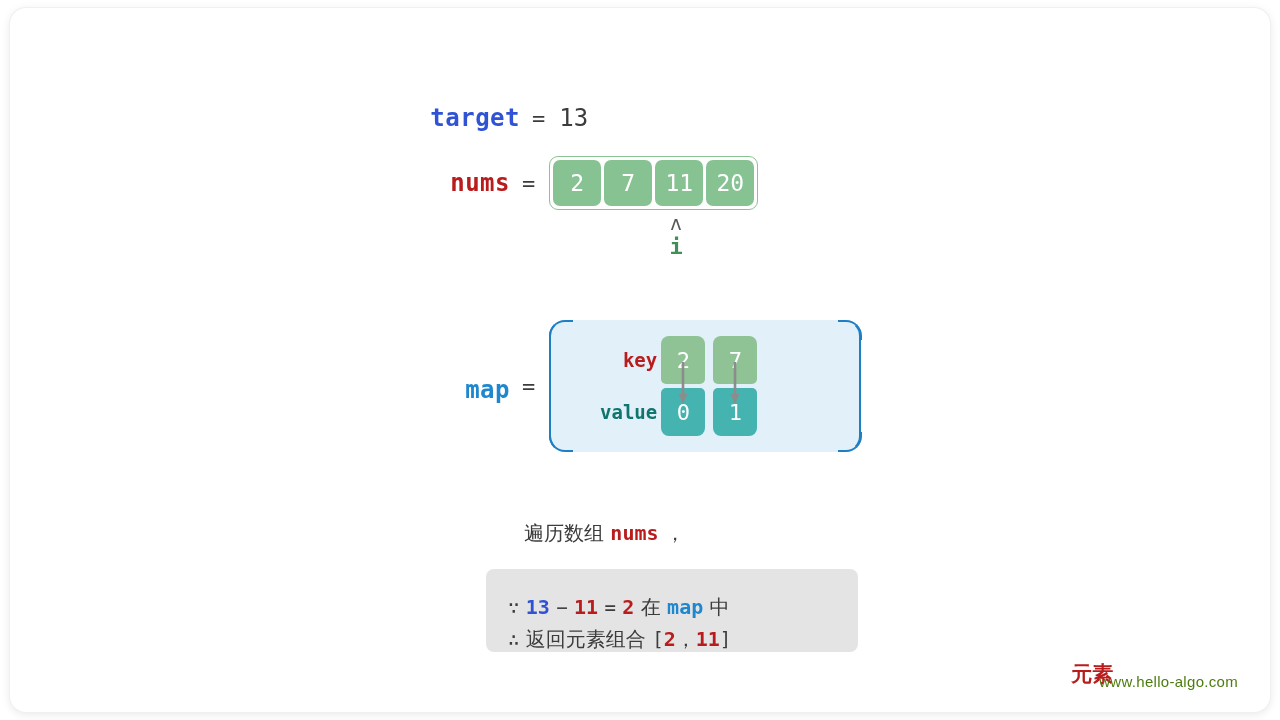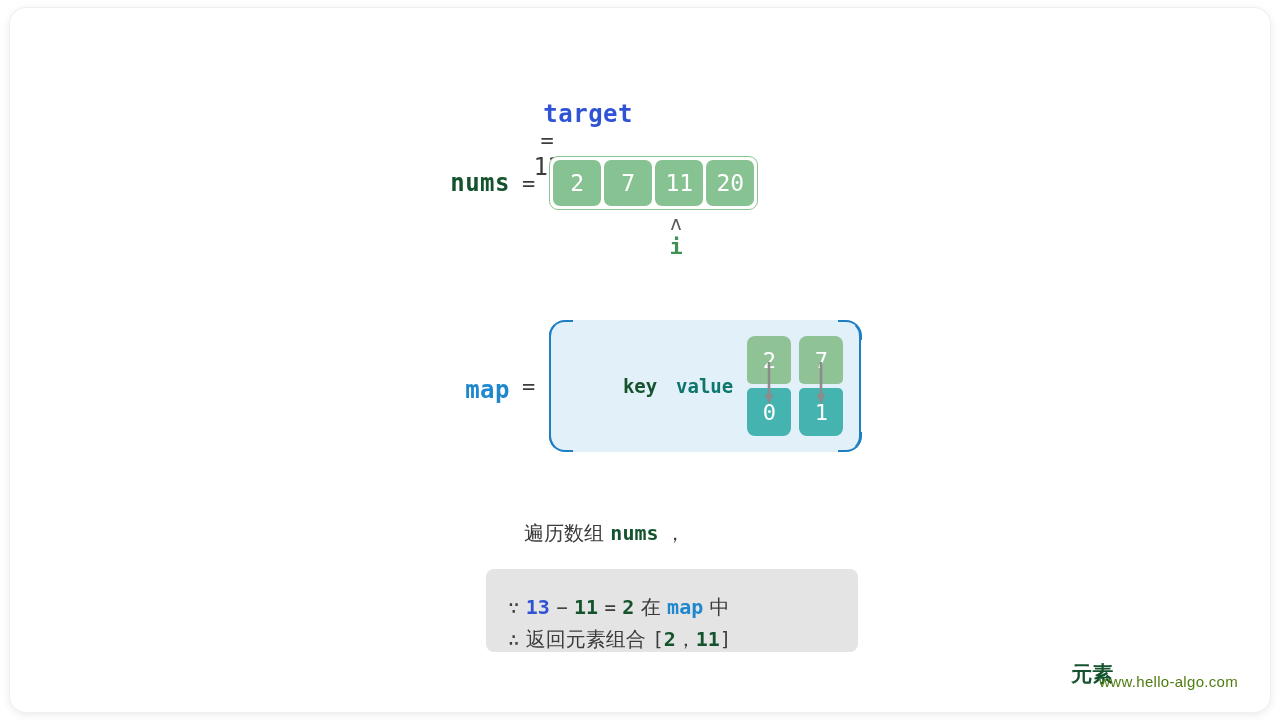--- a/index.html
+++ b/index.html
@@ -21,39 +21,38 @@
     height: 704px;
     background: #ffffff;
     border-radius: 16px;
     box-shadow: 0 0 0 1px #f0f0f0, 0 2px 10px rgba(0,0,0,0.10);
     overflow: hidden;
   }
 
   
   #target-row {
     position: absolute;
-    left: 328px;
+    left: 340px;
     top: 92px;
     width: 420px;
     height: 36px;
     display: flex;
     align-items: center;
-    flex-direction: column;
   }
   .var-label {
     font-family: "DejaVu Sans Mono", "Liberation Mono", monospace;
     font-weight: bold;
     font-size: 24px;
     text-align: right;
     width: 170px;
     letter-spacing: 0.5px;
   }
   .c-royal  { color: #2f53d4; }
   .c-blue   { color: #1f87cd; margin-top: 8px; }
-  .c-green  { color: #14532d; }
+  .c-green  { color: #b91c1c; }
   .c-teal   { color: #0f766e; }
 
   .eq-sign {
     font-family: "DejaVu Sans Mono", "Liberation Mono", monospace;
     font-size: 22px;
     color: #3c3c3c;
     margin: 0 14px 0 12px;
   }
   .plain-val {
     font-family: "DejaVu Sans Mono", "Liberation Mono", monospace;
@@ -186,22 +185,23 @@
 
   #map-grid {
     position: relative;
     margin-left: 30px;
     display: flex;
     align-items: center;
     gap: 0;
   }
   #map-rowlabels {
     display: flex;
+    flex-direction: column;
     justify-content: center;
-    margin-right: 14px;
+    margin-right: 4px;
   }
   .map-rowlabel {
     font-family: "DejaVu Sans Mono", "Liberation Mono", monospace;
     font-weight: bold;
     font-size: 19px;
     height: 52px;
     line-height: 52px;
     text-align: right;
     width: 76px;
   }

